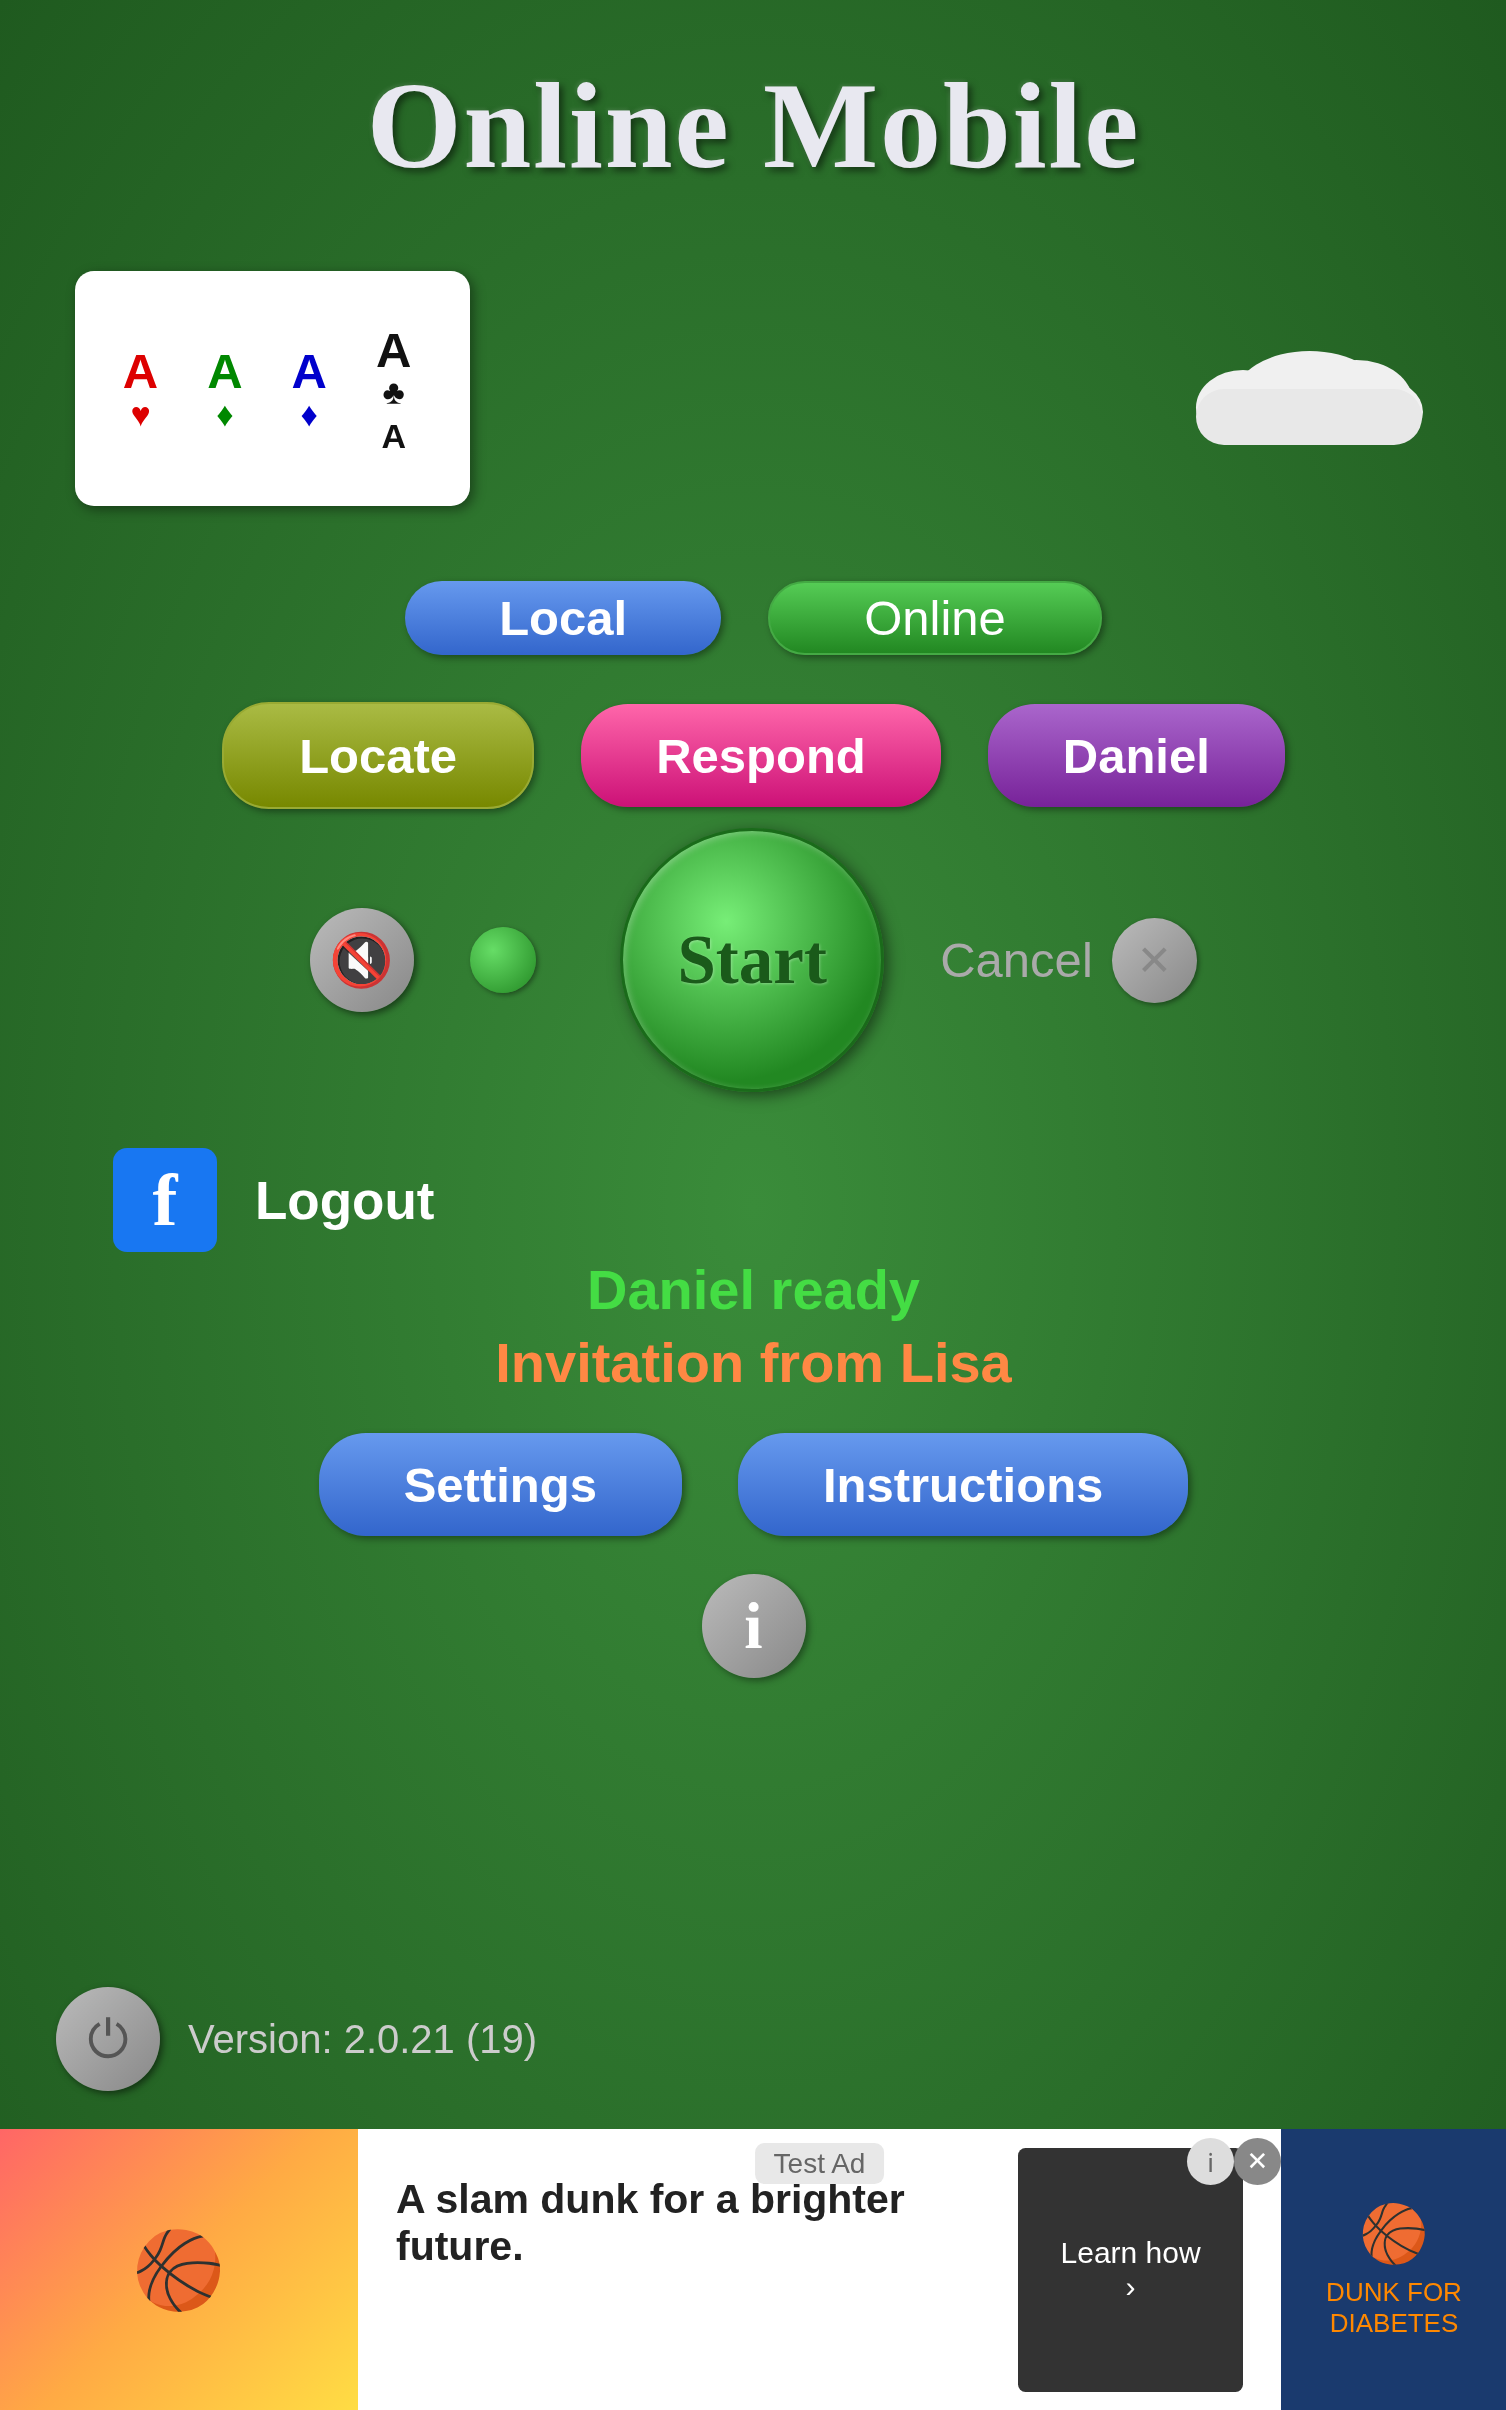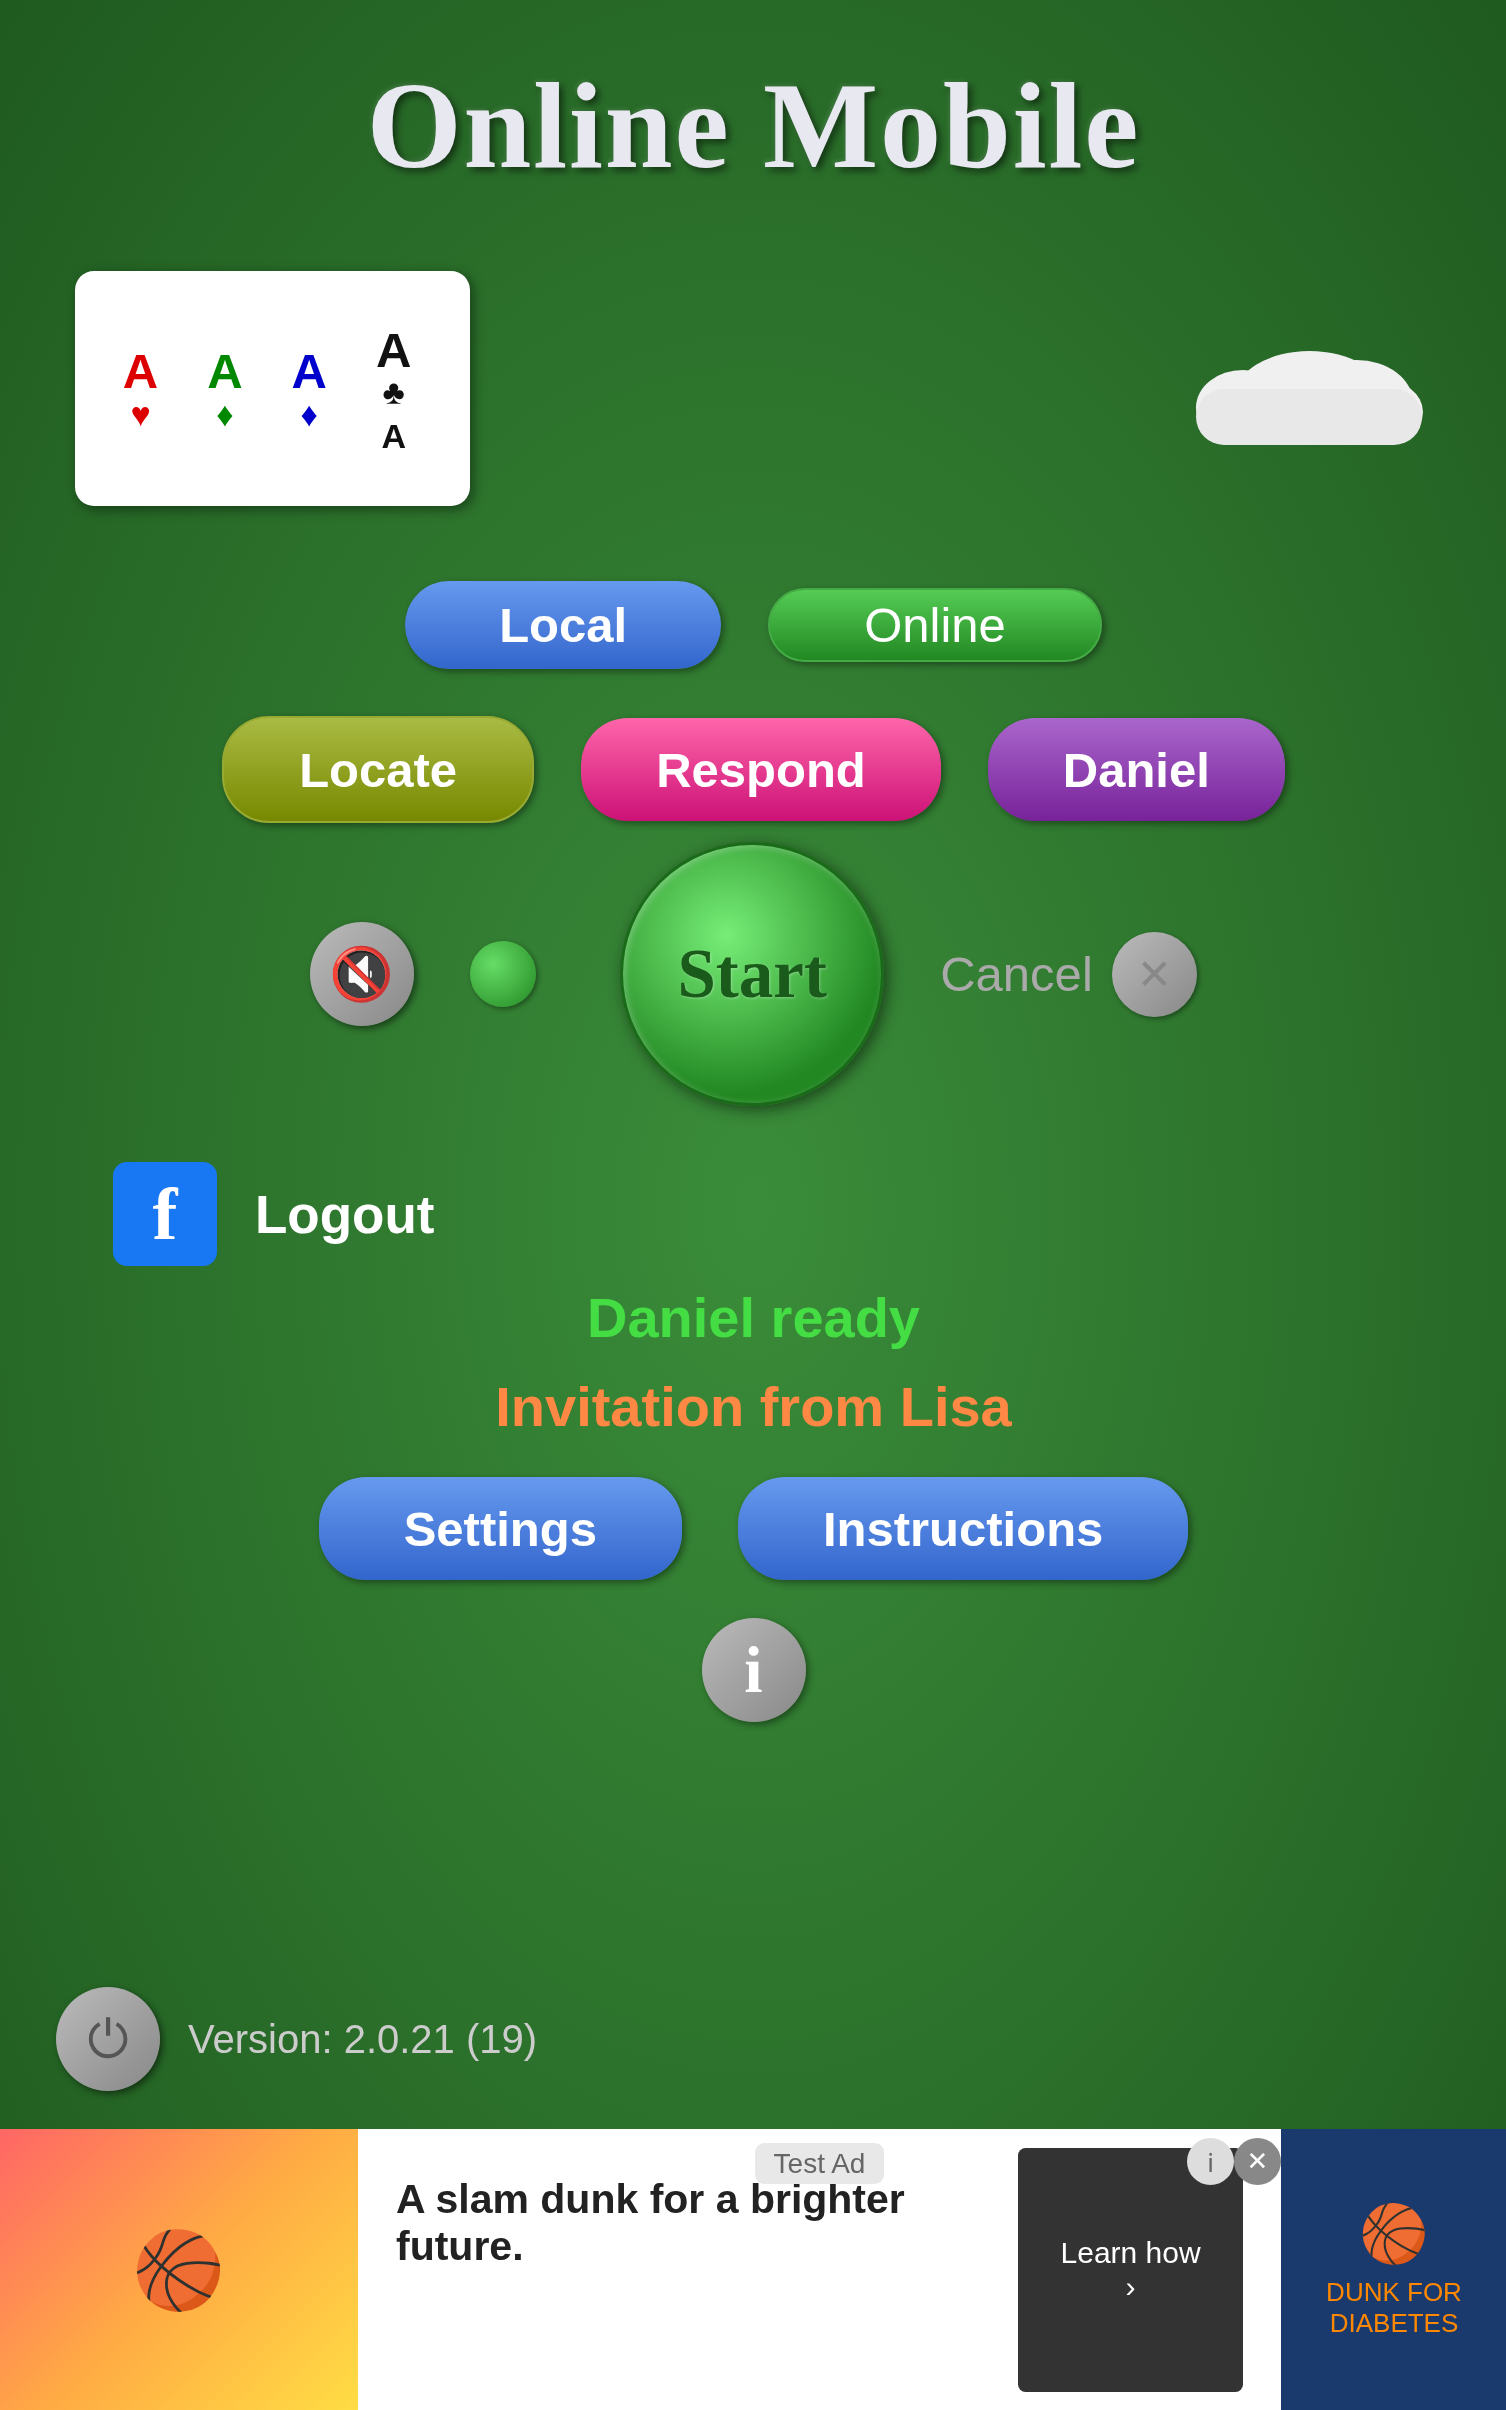--- a/index.html
+++ b/index.html
@@ -127,21 +127,21 @@
       justify-content: center;
     }
 
     .btn-local {
       background: linear-gradient(180deg, #6699ee, #3366cc);
       color: white;
       font-size: 49px;
       font-weight: bold;
       border: none;
       border-radius: 47px;
-      padding: 16px 94px;
+      padding: 9px 94px;
       cursor: pointer;
       box-shadow: 2.8px 2.8px 7.5px rgba(0,0,0,0.4);
     }
 
     .btn-online {
       background: linear-gradient(180deg, #55cc55, #228822);
       color: white;
       font-size: 49px;
       font-weight: normal;
       border: 2.8px solid #44aa44;
@@ -299,22 +299,22 @@
       font-size: 53px;
       cursor: pointer;
       font-weight: bold;
     }
 
     
     .status-section {
       display: flex;
       flex-direction: column;
       align-items: center;
-      gap: 24px;
-      margin-top: 19px;
+      gap: 8px;
+      margin-top: 5px;
     }
 
     .daniel-ready {
       color: #44dd44;
       font-size: 56px;
       font-weight: bold;
     }
 
     .invitation-text {
       color: #ff8844;

